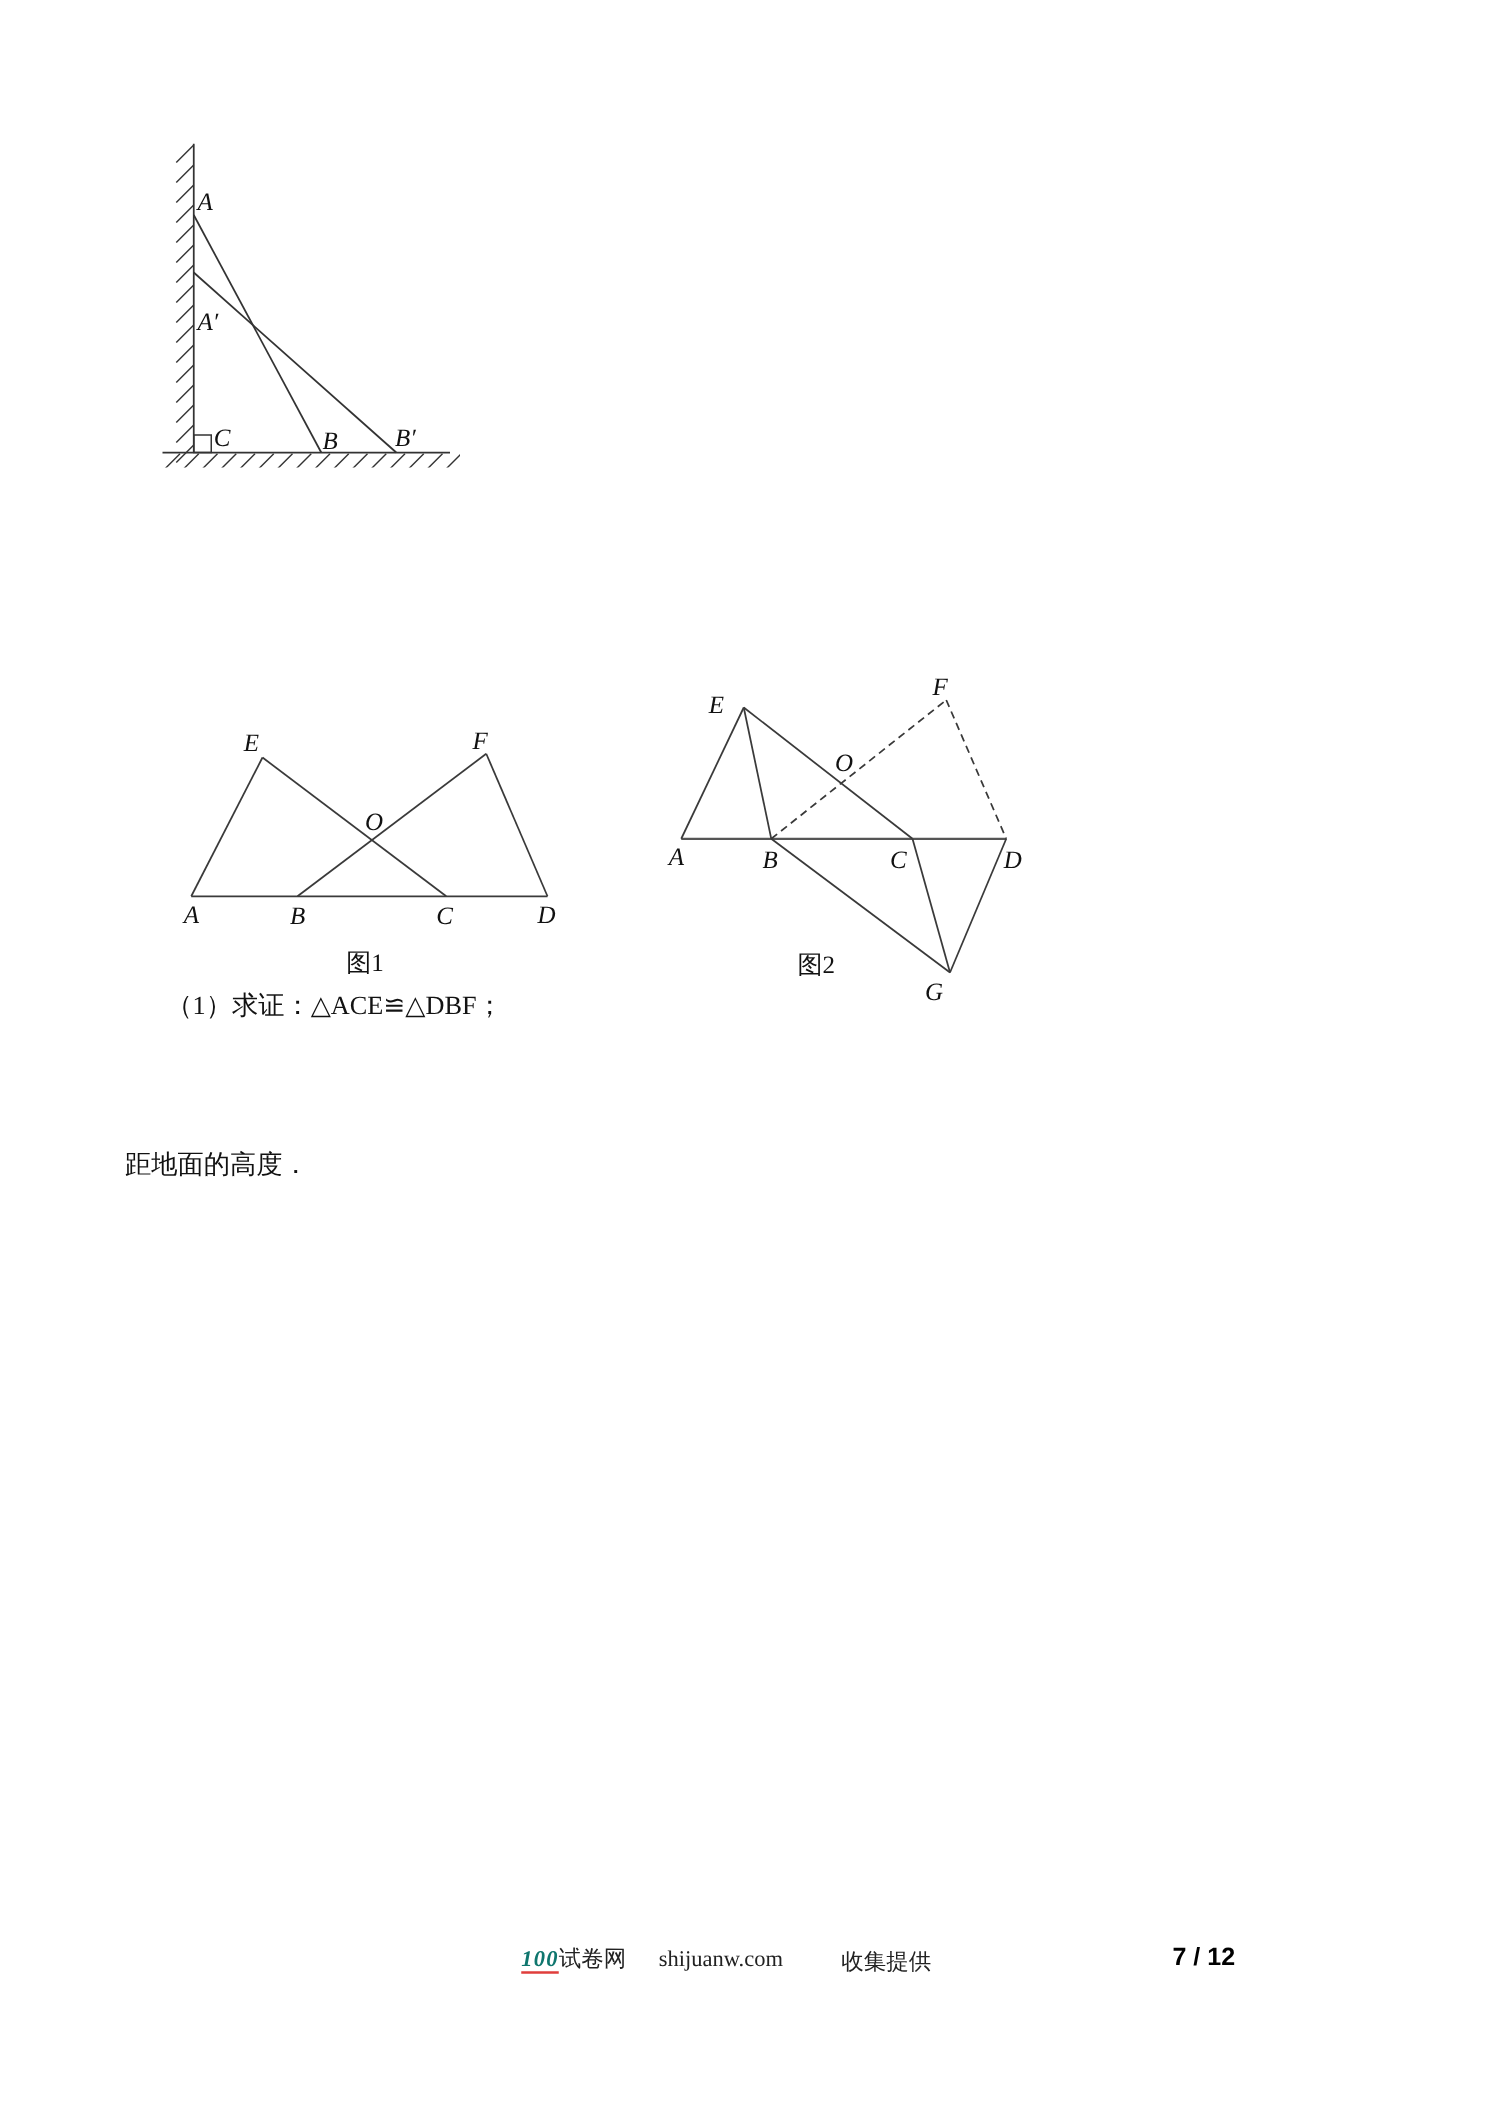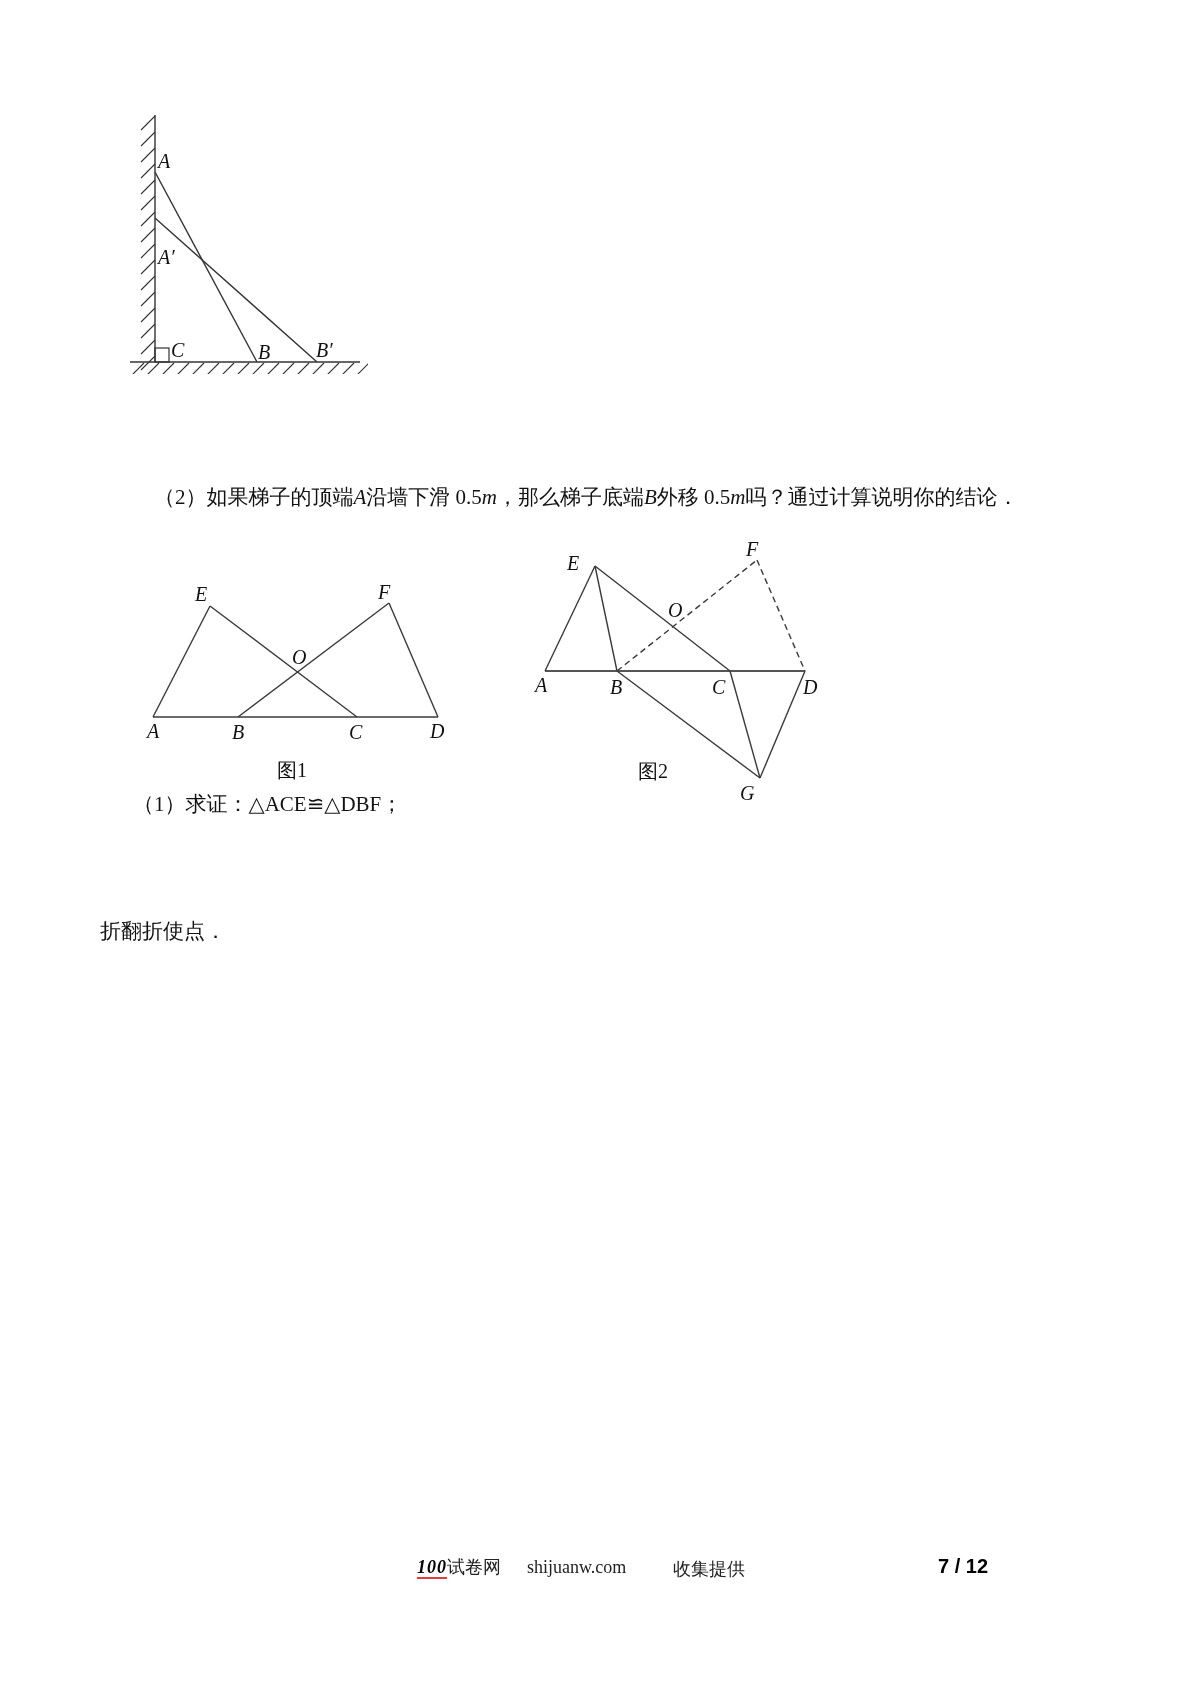--- a/index.html
+++ b/index.html
@@ -29,21 +29,21 @@
     font-style:normal;
     font-size:20px;
   }
   .footer-item{
     position:absolute;
     font-size:18px;
     color:#222222;
     font-family:"Liberation Serif","DejaVu Serif",serif;
   }
   .logo-num{
-    color:#000000;
+    color:#0f766e;
     font-style:italic;
     font-weight:bold;
     font-size:18px;
     border-bottom:2px solid #e03e3c;
     padding-bottom:0px;
     letter-spacing:1px;
   }
   .pagenum{
     position:absolute;
     font-family:"Liberation Sans","DejaVu Sans",sans-serif;
@@ -106,23 +106,20 @@
       <rect x="27" y="236" width="14" height="14" stroke-width="1.2"></rect>
     </g>
     <text x="30" y="56">A</text>
     <text x="30" y="152">A′</text>
     <text x="43" y="245">C</text>
     <text x="130" y="247">B</text>
     <text x="188" y="245">B′</text>
   </svg>
 
 
-  <div class="txt" style="left:133px;top:455px;">
-    <span>（2）如果梯子的顶端</span><span class="it">A</span><span>沿墙下滑 </span><span>0.5</span><span class="it">m</span><span>，那么梯子底端</span><span class="it">B</span><span>外移 </span><span>0.5</span><span class="it">m</span><span>吗？通过计算说明你的结论．</span>
-  </div>
 
 
   <svg style="position:absolute;left:140px;top:545px;" width="320" height="245" viewBox="0 0 320 245">
     <g stroke="#3a3a3a" stroke-width="1.4" fill="none">
       <line x1="13" y1="172" x2="298" y2="172"></line>
       <line x1="13" y1="172" x2="70" y2="61"></line>
       <line x1="70" y1="61" x2="217" y2="172"></line>
       <line x1="98" y1="172" x2="249" y2="58"></line>
       <line x1="249" y1="58" x2="298" y2="172"></line>
     </g>
@@ -153,21 +150,21 @@
     <text x="168" y="79">O</text>
     <text x="35" y="154">A</text>
     <text x="110" y="156">B</text>
     <text x="212" y="156">C</text>
     <text x="303" y="156">D</text>
     <text x="240" y="262">G</text>
     <text class="caption" x="138" y="240">图2</text>
   </svg>
 
   <div class="txt" style="left:133px;top:790px;">（1）求证：△ACE≌△DBF；</div>
-  <div class="txt" style="left:100px;top:917px;">折翻折使点．</div>
+  <div class="txt" style="left:100px;top:917px;">距地面的高度．</div>
 
   <div class="footer-item" style="left:417px;top:1555px;">
     <span class="logo-num">100</span><span>试卷网</span>
   </div>
   <div class="footer-item" style="left:527px;top:1557px;">shijuanw.com</div>
   <div class="footer-item" style="left:673px;top:1557px;">收集提供</div>
   <div class="pagenum" style="left:938px;top:1555px;">7 / 12</div>
 
 </div>
 

